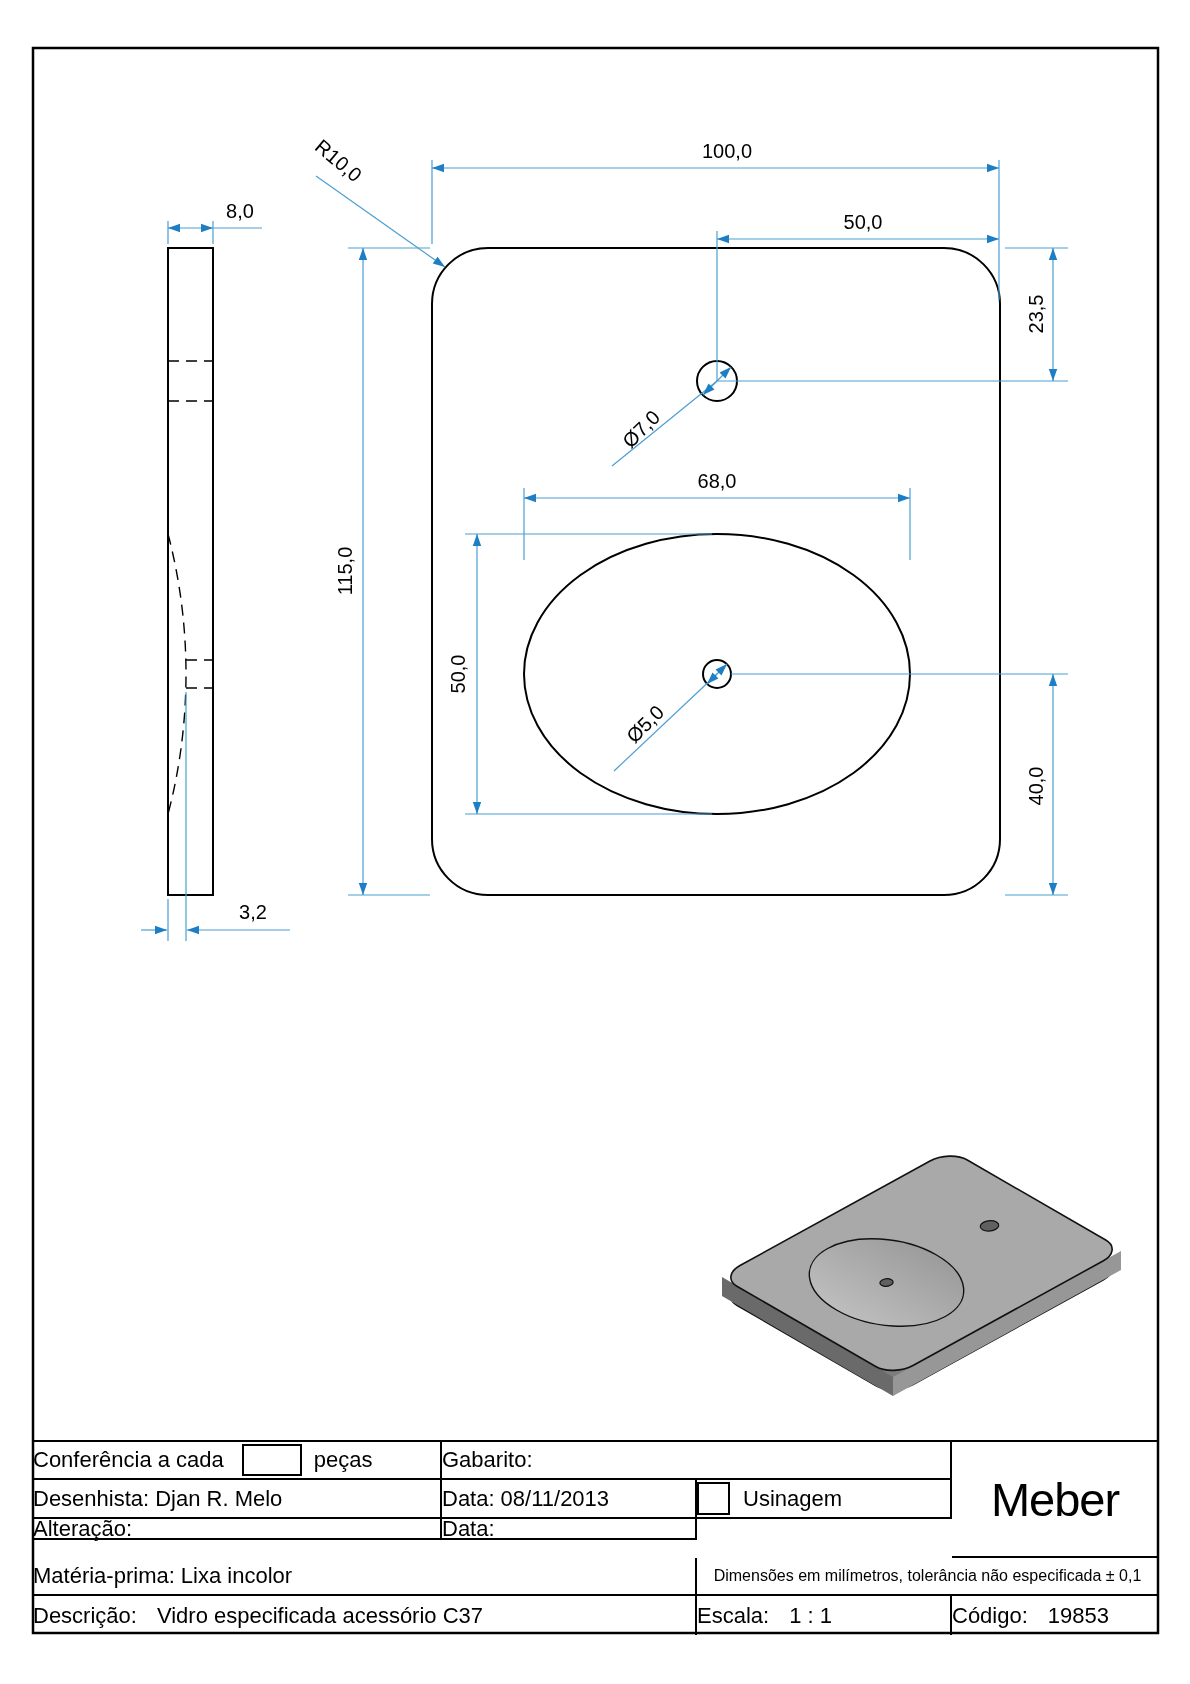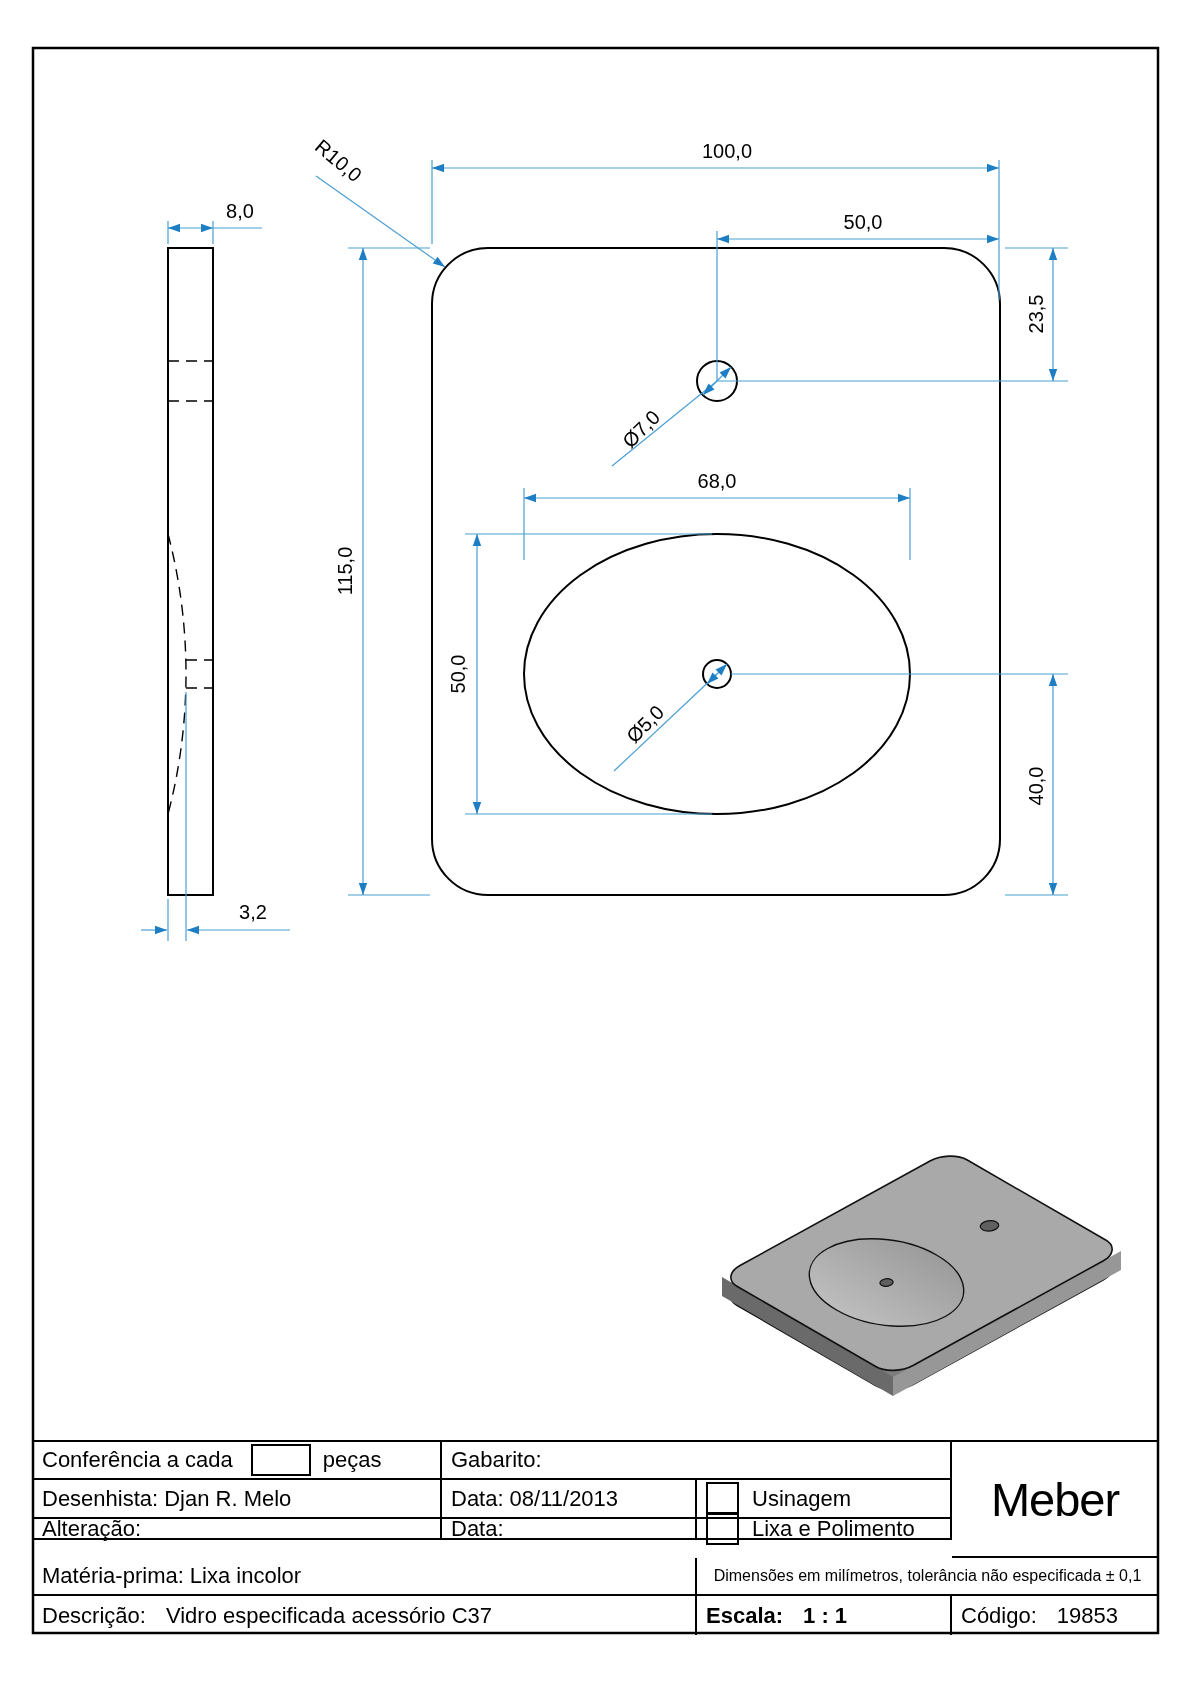--- a/index.html
+++ b/index.html
@@ -5,21 +5,21 @@
   html,body{margin:0;padding:0;background:#e8e8e8;}
   #sheet{position:relative;width:1190px;height:1684px;background:#ffffff;overflow:hidden;
          font-family:"Liberation Sans",sans-serif;color:#000;}
   svg text{font-family:"Liberation Sans",sans-serif;fill:#000;}
   .dimtxt{font-size:20px;}
   
   #titleblock{position:absolute;left:33px;top:1440px;width:1125px;height:193px;
               border-top:2px solid #000;box-sizing:border-box;font-size:22px;}
   .tb-row{position:absolute;left:0;box-sizing:border-box;}
   .tb-cell{position:absolute;top:0;height:100%;box-sizing:border-box;border-right:2px solid #000;
-           border-bottom:2px solid #000;display:flex;align-items:center;padding-left:9px;white-space:nowrap;}
+           border-bottom:2px solid #000;display:flex;align-items:center;white-space:nowrap;}
   .tb-cell.noright{border-right:none;}
   .tb-cell.nobottom{border-bottom:none;gap:14px;}
   .lbl{margin-right:6px;}
   .pecas-box{display:inline-block;width:56px;height:28px;border:2px solid #000;margin:0 12px;}
   .chkbox{display:inline-block;width:29px;height:29px;border:2px solid #000;margin-right:13px;flex:none;}
   #meber-cell{position:absolute;left:919px;top:0;width:206px;height:116px;box-sizing:border-box;
               border-bottom:2px solid #000;display:flex;align-items:center;justify-content:center;}
   #meber-logo{font-size:47px;font-weight:normal;letter-spacing:-1px;}
   .tol{font-size:16px;justify-content:center;padding-left:0;}
 </style>
@@ -195,24 +195,20 @@
     </div>
   </div>
 
   <div class="tb-row" style="top:77px;height:21px;width:1125px;">
     <div class="tb-cell" style="left:0;width:409px;">
       <span>Alteração:</span>
     </div>
     <div class="tb-cell" style="left:409px;width:255px;">
       <span>Data:</span>
     </div>
-    <div class="tb-cell" style="left:664px;width:255px;">
-      <span class="chkbox"></span>
-      <span>Lixa e Polimento</span>
-    </div>
   </div>
 
   <div id="meber-cell">
     <span id="meber-logo">Meber</span>
   </div>
 
   <div class="tb-row" style="top:116px;height:38px;width:1125px;">
     <div class="tb-cell" style="left:0;width:664px;">
       <span class="lbl">Matéria-prima:</span>
       <span>Lixa incolor</span>
@@ -220,21 +216,21 @@
     <div class="tb-cell tol noright" style="left:664px;width:461px;">
       <span>Dimensões em milímetros, tolerância não especificada ± 0,1</span>
     </div>
   </div>
 
   <div class="tb-row" style="top:154px;height:39px;width:1125px;">
     <div class="tb-cell nobottom" style="left:0;width:664px;">
       <span class="lbl">Descrição:</span>
       <span>Vidro especificada acessório C37</span>
     </div>
-    <div class="tb-cell nobottom" style="left:664px;width:255px;font-weight:bold;">
+    <div class="tb-cell nobottom" style="left:664px;width:255px;">
       <span class="lbl">Escala:</span>
       <span>1 : 1</span>
     </div>
     <div class="tb-cell nobottom noright" style="left:919px;width:206px;border-radius:10px;">
       <span class="lbl">Código:</span>
       <span>19853</span>
     </div>
   </div>
 
 </div>

